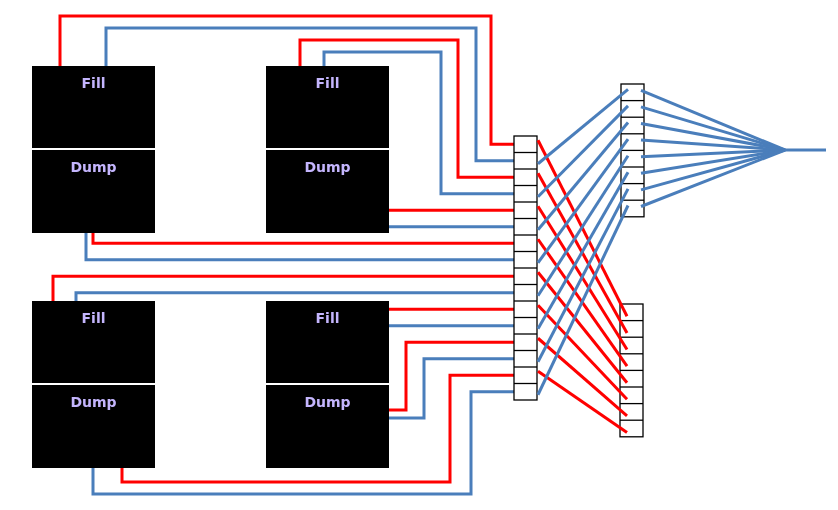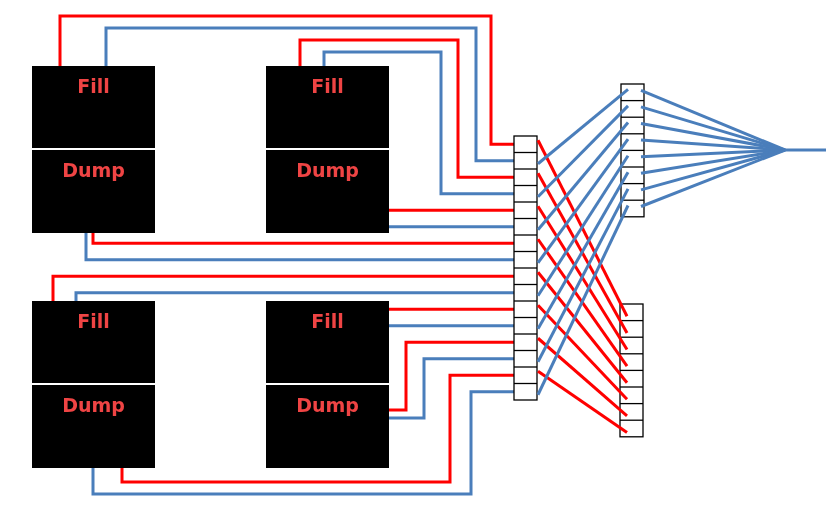--- a/index.html
+++ b/index.html
@@ -1,19 +1,19 @@
 <!DOCTYPE html>
 <html><head>
 <meta charset="utf-8">
 <style>
   html, body { margin:0; padding:0; background:#ffffff; }
   body { width:838px; height:510px; position:relative; overflow:hidden; font-family:"DejaVu Sans", sans-serif; }
   #canvas { position:absolute; left:0; top:0; }
   .tank { position:absolute; background:#000; }
-  .tank-label { position:absolute; left:0; width:100%; text-align:center; color:#ef4444; font-weight:bold; font-size:19px; font-family:"DejaVu Sans", sans-serif; }
+  .tank-label { position:absolute; left:0; width:100%; text-align:center; color:#c4b5fd; font-weight:bold; font-size:14px; font-family:"DejaVu Sans", sans-serif; }
   .divider { position:absolute; left:0; width:100%; height:2px; background:#fff; }
 </style>
 </head>
 <body>
 
 <div class="tank" style="left:32px;top:66px;width:123px;height:167px;">
   <div class="tank-label" style="top:9px;">Fill</div>
   <div class="divider" style="top:82px;"></div>
   <div class="tank-label" style="top:93px;">Dump</div>
 </div>

